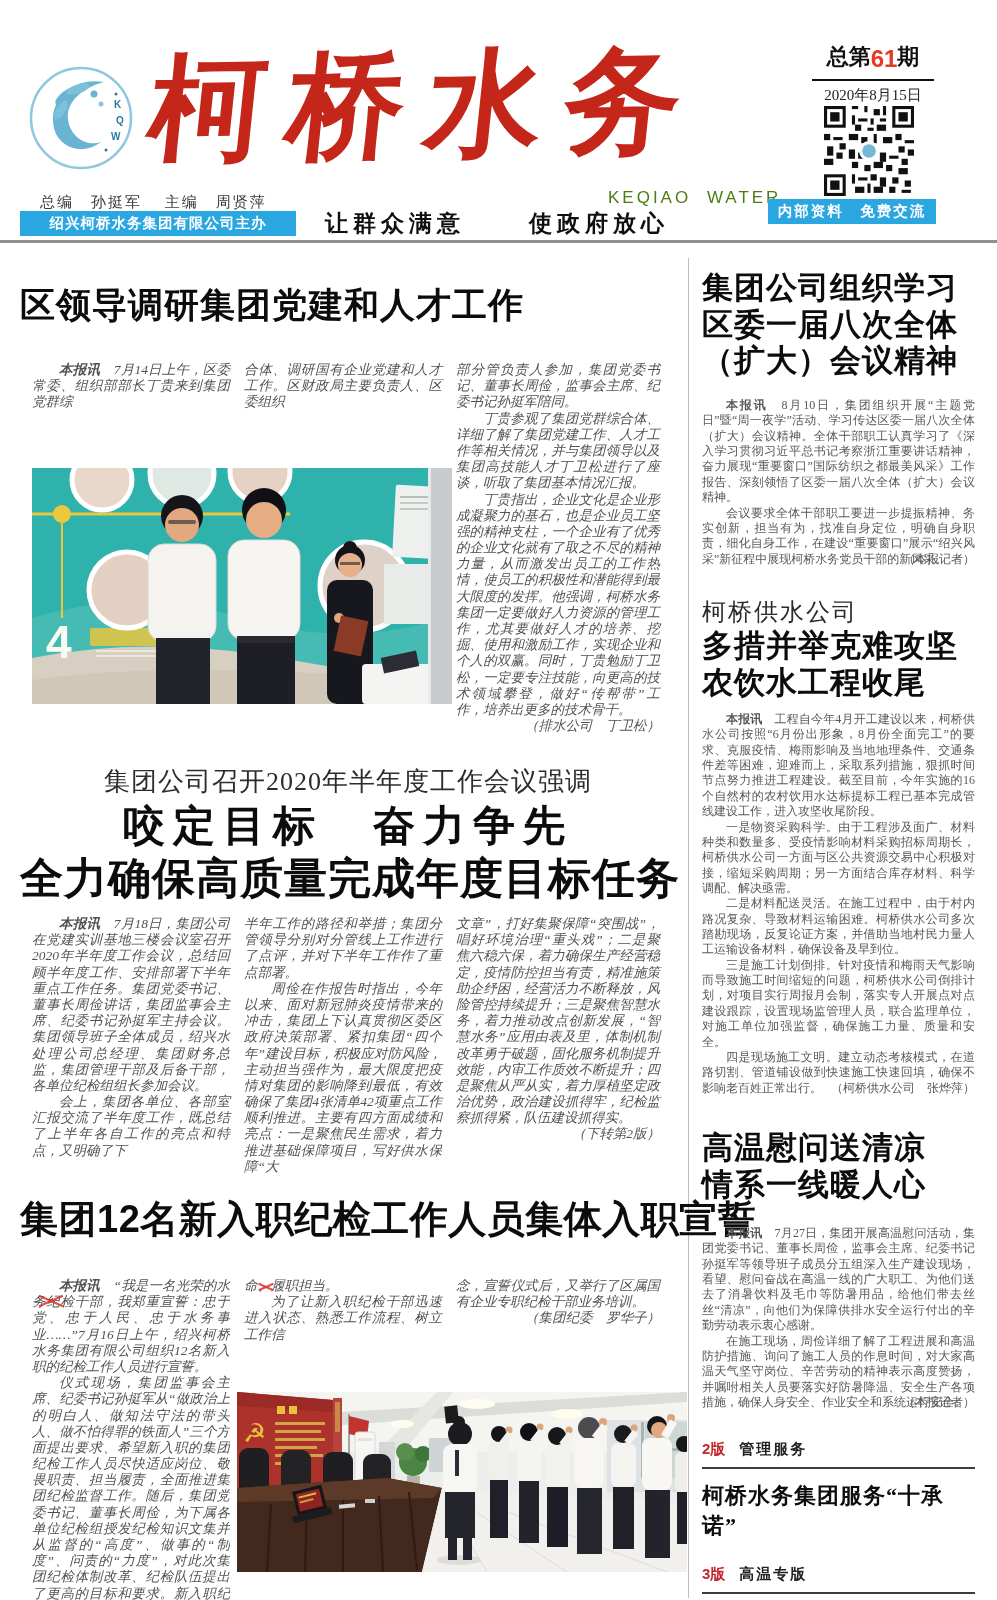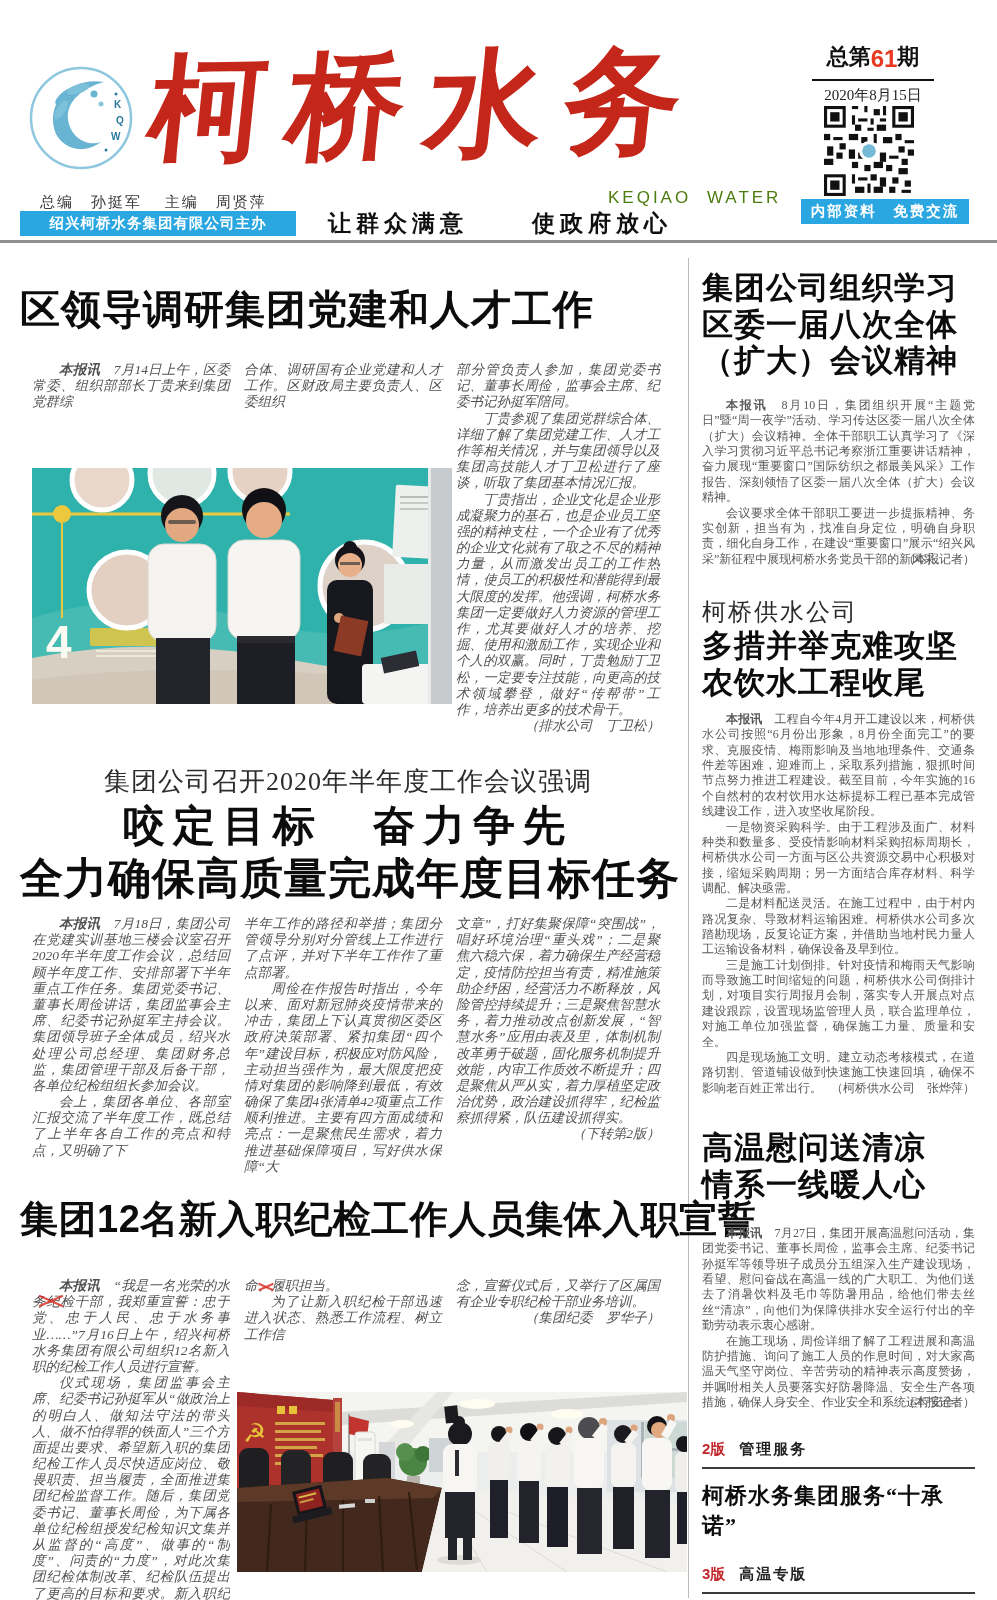--- a/index.html
+++ b/index.html
@@ -15,38 +15,38 @@
             white-space:nowrap;}
   #edition{left:808px;top:42px;width:130px;text-align:center;}
   #edition .l1{font-size:22px;color:#111;font-weight:bold;white-space:nowrap;}
   #edition .num{font-size:24px;color:#e83a22;font-family:"Liberation Sans",sans-serif;font-weight:bold;vertical-align:-3px;}
   #edition .rule{height:2px;background:#111;margin:6px 4px 5px 4px;}
   #edition .date{font-size:15px;color:#222;white-space:nowrap;}
   #qr{left:824px;top:106px;width:90px;height:90px;}
   #editors{left:40px;top:193px;font-size:15px;color:#3a3a3a;letter-spacing:2px;white-space:nowrap;}
   #engname{left:608px;top:188px;font-size:17px;color:#4d7c0f;letter-spacing:3px;word-spacing:8px;font-weight:normal;}
   #internal{left:768px;top:199px;width:168px;height:25px;background:#2aa7e0;color:#fff;
-            font-size:14.5px;font-weight:bold;text-align:center;line-height:25px;letter-spacing:2px;margin-left:33px;}
+            font-size:14.5px;font-weight:bold;text-align:center;line-height:25px;letter-spacing:2px;}
   #publisher{left:20px;top:211px;width:276px;height:25px;background:#2aa7e0;color:#fff;
              font-size:14.5px;font-weight:bold;text-align:center;line-height:25px;letter-spacing:1px;}
-  #slogans{left:328px;top:208px;width:370px;display:flex;gap:64px;font-size:23px;font-weight:bold;
-           color:#101010;letter-spacing:5px;white-space:nowrap;}
+  #slogans{left:312px;top:208px;width:370px;display:flex;gap:64px;font-size:23px;font-weight:bold;
+           color:#101010;letter-spacing:5px;white-space:nowrap;justify-content:center;}
   #headrule{left:0;top:240px;width:997px;height:3px;background:#8f8f8f;}
   #vdivider{left:688px;top:258px;width:1px;height:1340px;background:#bcbcbc;}
 
   
   .bodytxt{font-size:13.5px;line-height:1.2;text-align:justify;color:#515151;font-style:italic;}
   .sbody{font-size:12px;line-height:1.28;text-align:justify;color:#585858;}
   p.ind{margin:0;text-indent:2em;}
   .byline{text-align:right;margin:0;}
   .inline-byline{text-align:right;margin-top:-15px;}
   .col{position:absolute;width:198px;}
 
   
-  #a1-head{left:20px;top:282px;font-size:40px;font-weight:bold;color:#0c0c0c;letter-spacing:1px;white-space:nowrap;}
+  #a1-head{left:20px;top:282px;font-size:35px;font-weight:bold;color:#0c0c0c;letter-spacing:1px;white-space:nowrap;}
   #a1c1{left:32px;top:362px;}
   #a1c2{left:244px;top:362px;}
   #a1c3{left:456px;top:362px;width:204px;height:354px;}
   #photo1{left:32px;top:468px;width:420px;height:236px;overflow:hidden;}
 
   
   #a2-kicker{left:20px;top:764px;width:656px;text-align:center;font-size:26px;color:#2d2d2d;letter-spacing:1px;}
   #a2-h1{left:20px;top:798px;width:656px;text-align:center;font-size:42px;font-weight:bold;color:#0c0c0c;letter-spacing:8px;white-space:nowrap;}
   #a2-h2{left:20px;top:850px;width:656px;text-align:center;font-size:43px;font-weight:bold;color:#0c0c0c;letter-spacing:1px;white-space:nowrap;}
   #a2c1{left:32px;top:916px;}

